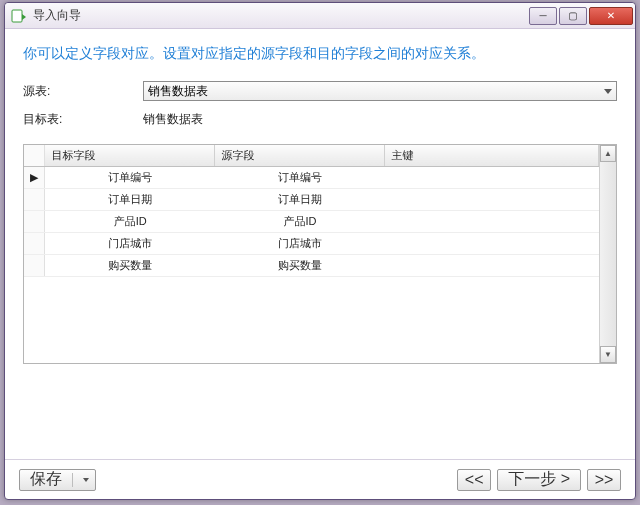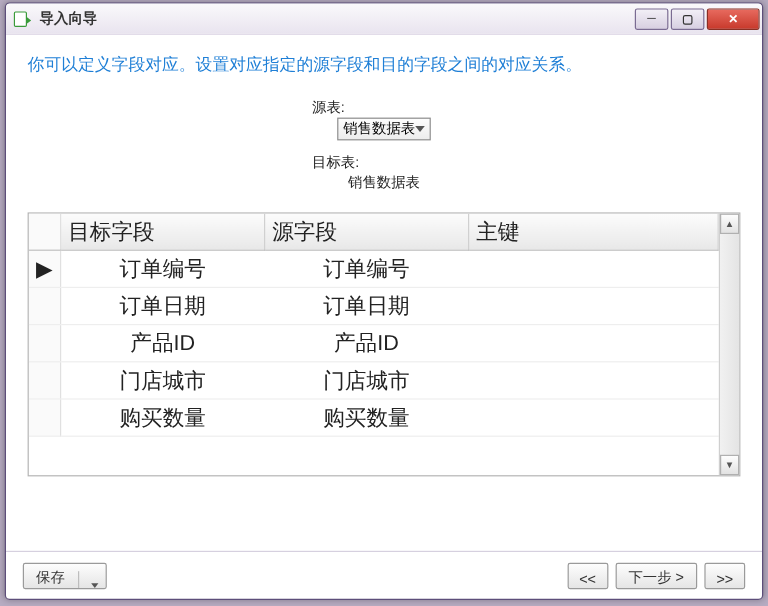--- a/index.html
+++ b/index.html
@@ -8,21 +8,21 @@
 
   .window {
     position:absolute; left:4px; top:2px; width:632px; height:498px;
     background:#fff; border:1px solid #5d4e7a; border-radius:4px;
     box-shadow:0 0 6px rgba(0,0,0,0.3);
     display:flex; flex-direction:column;
   }
   .titlebar {
     height:26px; background:linear-gradient(#faf9fb,#e9e4ef);
     border-bottom:1px solid #cfc6db; display:flex; align-items:center;
-    padding:0 2px 0 6px; border-radius:4px 4px 0 0;font-weight:bold;
+    padding:0 2px 0 6px; border-radius:4px 4px 0 0;
   }
   .titlebar .app-icon {
     width:16px; height:16px; margin-right:6px;
     display:inline-flex; align-items:center; justify-content:center;
   }
   .titlebar .title { font-size:12px; color:#333; flex:1; }
   .win-controls { display:flex; gap:0; }
   .win-btn {
     width:28px; height:18px; border:1px solid #7a6b92; border-radius:2px;
     margin-left:2px; display:flex; align-items:center; justify-content:center;
@@ -30,39 +30,39 @@
     background:linear-gradient(#f2eff6,#d7cfe1);
   }
   .win-btn.close { width:44px; background:linear-gradient(#e76a5e,#c83a2c); color:#fff; border-color:#8a2f23;}
   .content {
     flex:1; padding:14px 18px 8px 18px; display:flex; flex-direction:column;
     overflow:hidden;
   }
   .instruction {
     color:#1f7fd6; font-size:14px; line-height:20px; margin-bottom:18px;
   }
-  .form-row { display:flex; align-items:center; font-size:12px; margin-bottom:10px;flex-direction:column; }
+  .form-row { display:flex; align-items:center; font-size:12px; margin-bottom:10px; }
   .form-row .lbl { width:120px; color:#222; }
   .form-row .combo {
     flex:1; height:20px; border:1px solid #8c8c8c;
     background:linear-gradient(#fdfdfd,#ececec);
     font-size:12px; padding:0 4px; display:flex; align-items:center;
     justify-content:space-between;
   }
   .form-row .combo .arrow {
     width:0;height:0;border-left:4px solid transparent;border-right:4px solid transparent;border-top:5px solid #555;
   }
   .form-row .static { font-size:12px; color:#222; }
 
   .table-wrap {
     margin-top:6px; border:1px solid #b5b5b5; height:220px;
     display:flex; background:#fff;
   }
   .table-body { flex:1; overflow:hidden; }
-  table { border-collapse:collapse; width:100%; font-size:18px; color:#222;}
+  table { border-collapse:collapse; width:100%; font-size:11px; color:#222;}
   thead th {
     background:linear-gradient(#fcfcfc,#e8e8e8);
     border-right:1px solid #d0d0d0; border-bottom:1px solid #c0c0c0;
     text-align:left; font-weight:normal; padding:3px 6px; height:20px;
   }
   tbody td {
     border-bottom:1px solid #eee; padding:3px 6px; height:20px;text-align:center;
   }
   .row-indicator {
     width:16px; text-align:center; border-right:1px solid #e0e0e0;
@@ -82,21 +82,21 @@
   .footer {
     height:40px; border-top:1px solid #d6d0df;
     display:flex; align-items:center; padding:0 14px; gap:6px;
     justify-content:space-between;
   }
   .footer .left-group, .footer .right-group { display:flex; gap:6px; }
   .btn {
     height:22px; min-width:60px; padding:0 10px;
     border:1px solid #9a9a9a; border-radius:2px;
     background:linear-gradient(#fdfdfd,#e5e5e5);
-    font-size:12px; color:#333; display:inline-flex; align-items:flex-end; justify-content:center;
+    font-size:16px; color:#333; display:inline-flex; align-items:center; justify-content:center;
     gap:4px;
   }
   .btn.small { min-width:34px; padding:0 6px;}
   .btn .drop {
     width:0;height:0;border-left:3px solid transparent;border-right:3px solid transparent;border-top:4px solid #555;
     margin-left:4px;
   }
   .btn.save { min-width:70px; justify-content:space-between; padding:0 6px 0 10px;}
   .btn.save .divider { width:1px;height:14px;background:#bdbdbd;margin:0 2px 0 6px;}
 </style>

